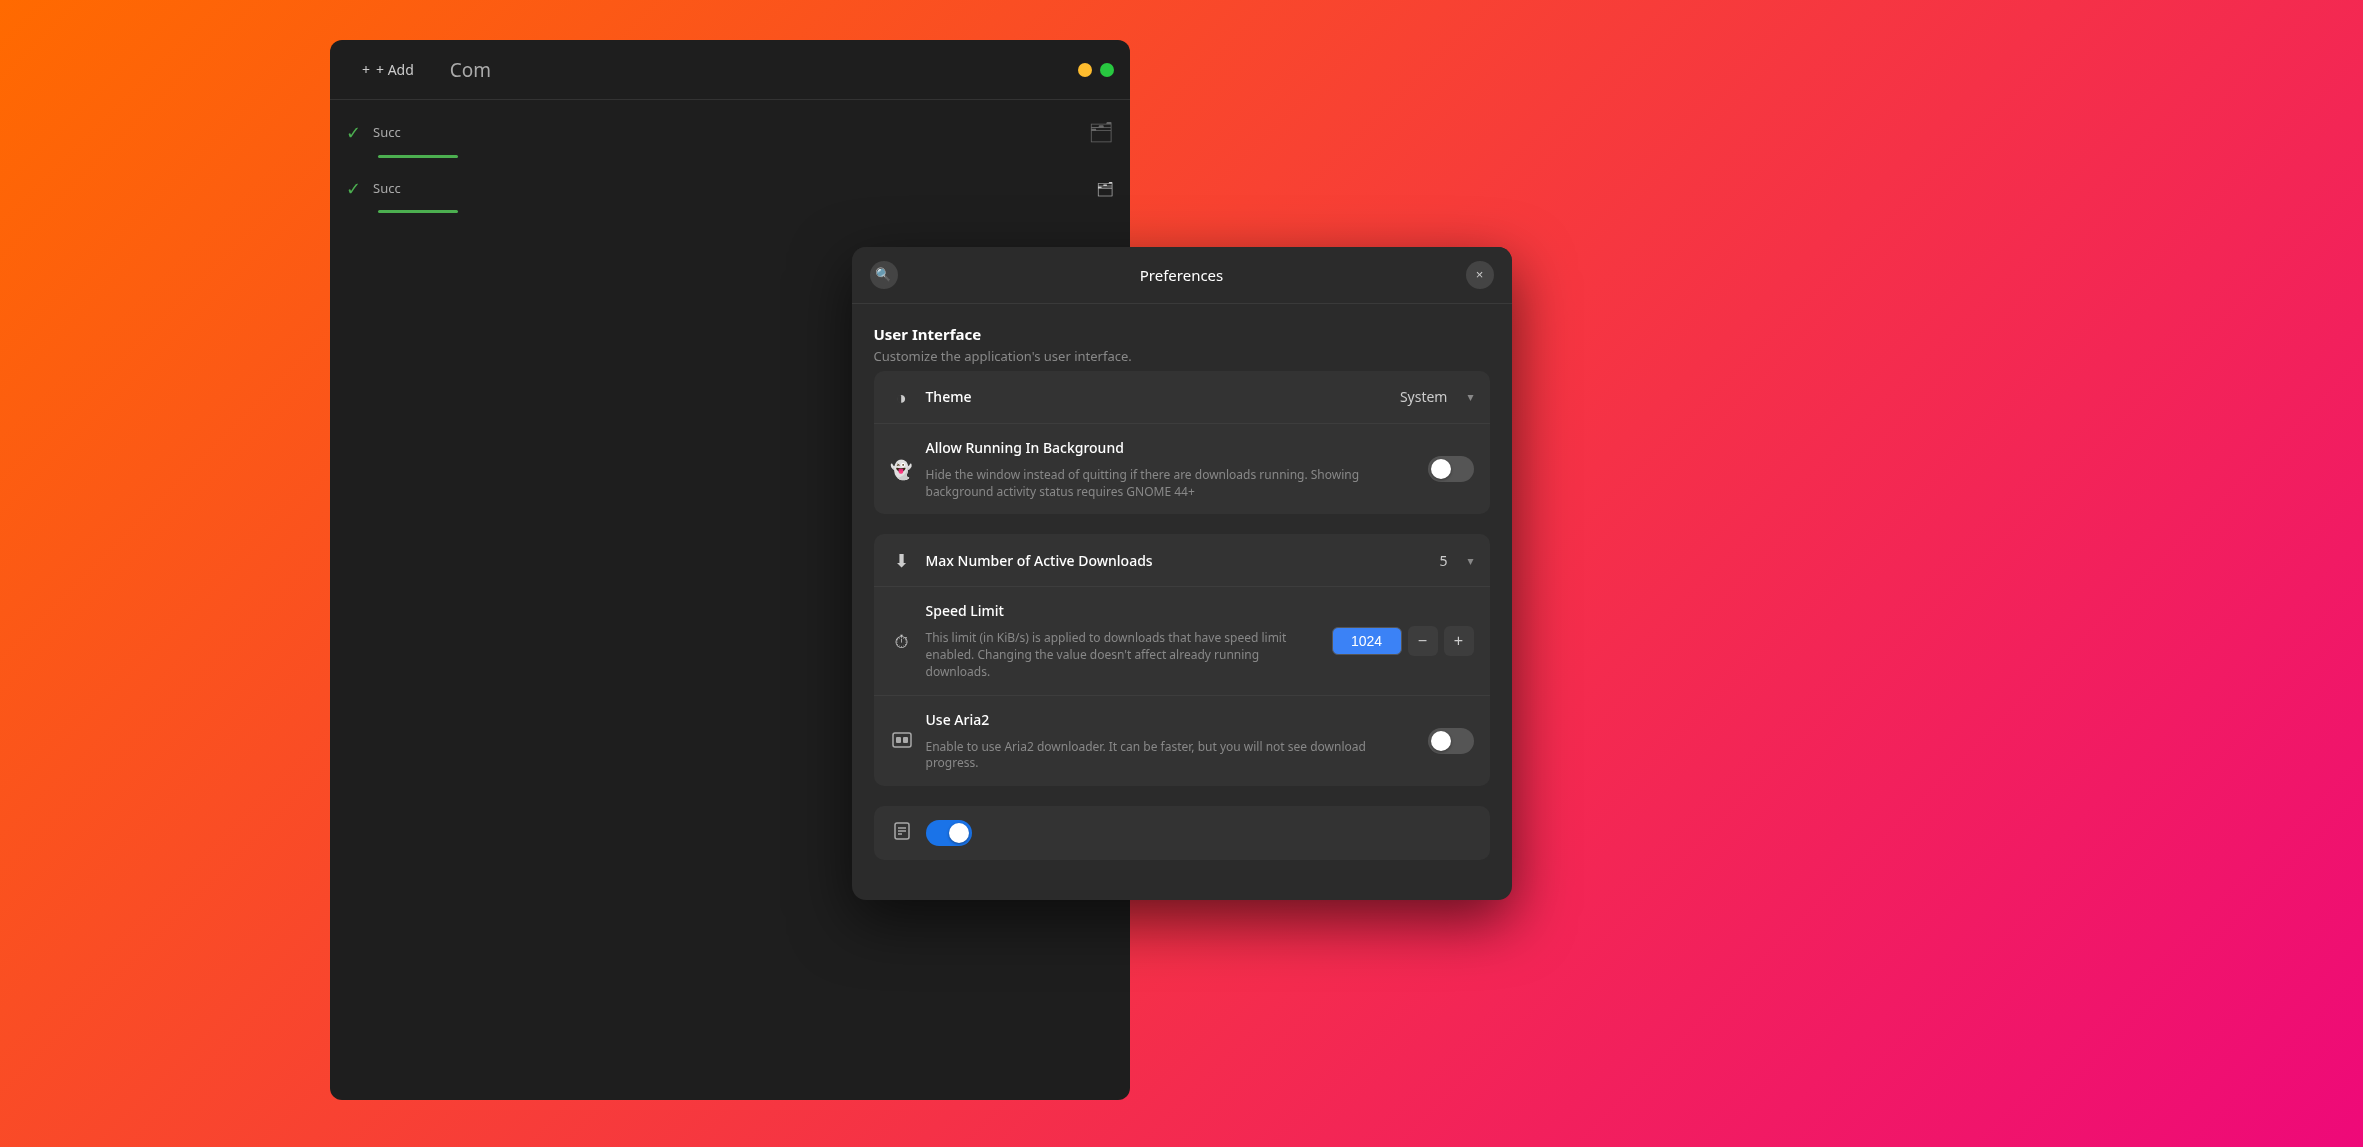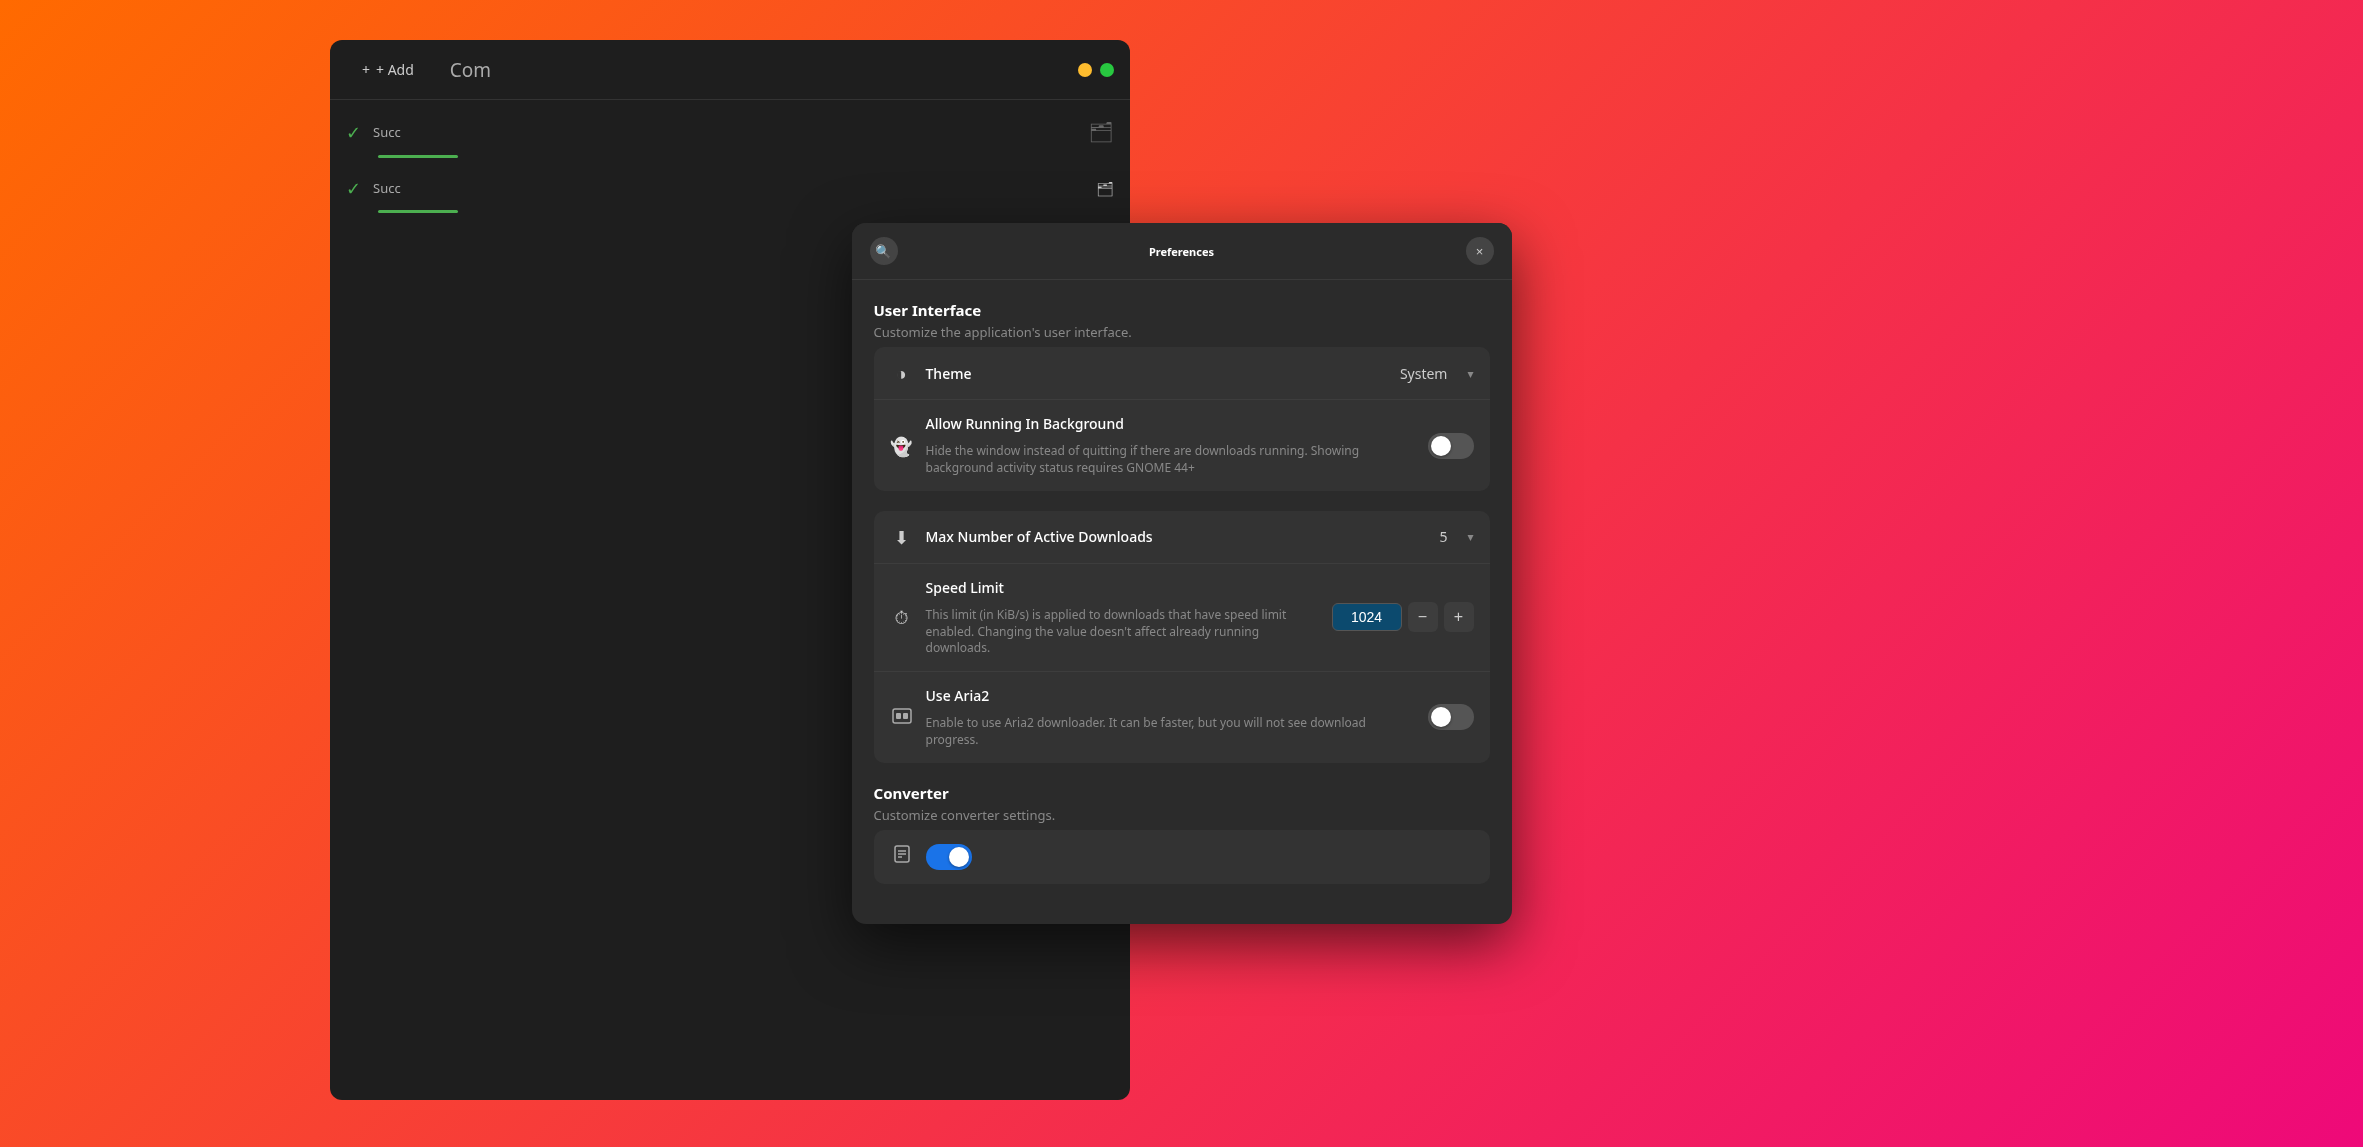--- a/index.html
+++ b/index.html
@@ -98,22 +98,22 @@
     .dialog-titlebar {
       display: flex;
       align-items: center;
       justify-content: space-between;
       padding: 14px 18px;
       background: #2b2b2b;
       border-bottom: 1px solid #3a3a3a;
     }
 
     .dialog-title {
-      font-size: 11px;
-      font-weight: 700;
+      font-size: 15px;
+      font-weight: 400;
       color: #fff;
       flex: 1;
       text-align: center;
     }
 
     .dialog-titlebar-actions {
       display: flex;
       gap: 8px;
       align-items: center;
     }
@@ -258,21 +258,21 @@
     }
 
     
     .number-control {
       display: flex;
       align-items: center;
       gap: 6px;
     }
 
     .number-input {
-      background: #0c4a6e;
+      background: #3b82f6;
       border: 1px solid #555;
       border-radius: 6px;
       color: #fff;
       font-size: 14px;
       padding: 5px 10px;
       width: 70px;
       text-align: center;
     }
 
     .number-btn {
@@ -428,24 +428,20 @@
           <div class="settings-row-description">Enable to use Aria2 downloader. It can be faster, but you will not see download progress.</div>
         </div>
         <div class="settings-row-control">
           <div class="toggle off">
             <div class="toggle-knob"></div>
           </div>
         </div>
       </div>
     </div>
 
-    <div class="section-header">
-      <div class="section-title">Converter</div>
-      <div class="section-subtitle">Customize converter settings.</div>
-    </div>
 
     <div class="settings-group">
 
       <div class="settings-row">
         <div class="settings-row-icon">
           <svg width="20" height="20" viewBox="0 0 20 20" fill="#aaa">
             <rect x="3" y="2" width="14" height="16" rx="2" fill="none" stroke="#aaa" stroke-width="1.5"></rect>
             <line x1="6" y1="7" x2="14" y2="7" stroke="#aaa" stroke-width="1.5"></line>
             <line x1="6" y1="10" x2="14" y2="10" stroke="#aaa" stroke-width="1.5"></line>
             <line x1="6" y1="13" x2="10" y2="13" stroke="#aaa" stroke-width="1.5"></line>

